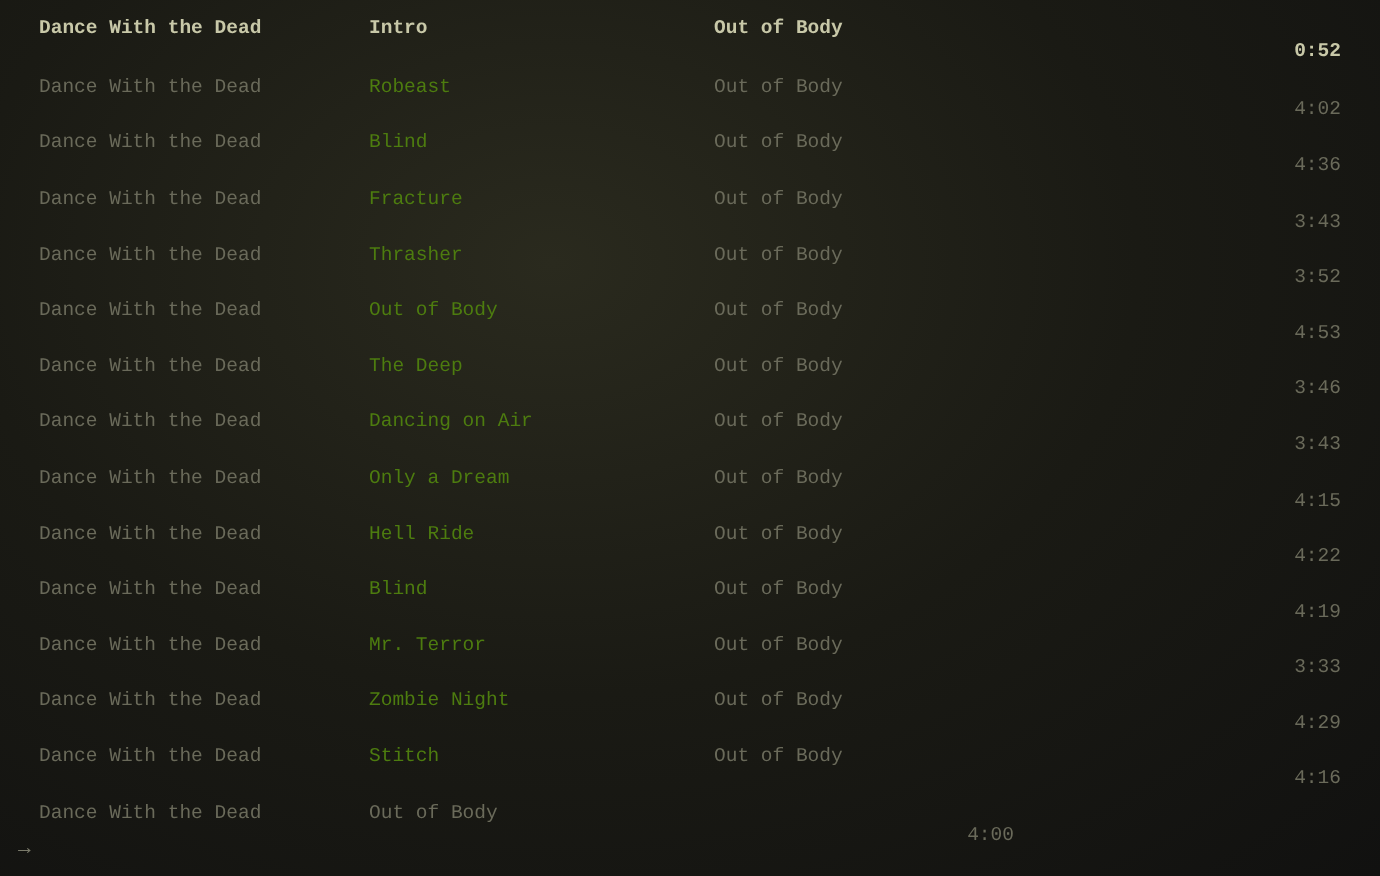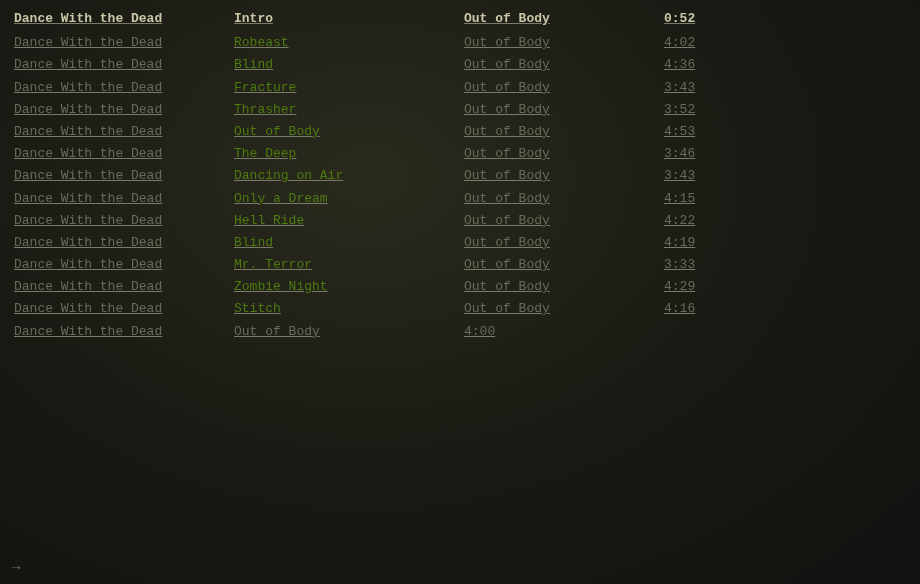--- a/index.html
+++ b/index.html
@@ -14,23 +14,22 @@
       background: #1a1a14;
       background: radial-gradient(ellipse at 40% 30%, #2a2a1e 0%, #1a1a14 50%, #111110 100%);
       font-family: 'Courier New', Courier, monospace;
       font-size: 13px;
       color: #7a7a6a;
       overflow: hidden;
       position: relative;
     }
 
     .track-list {
-      padding: 8px 4px;
+      padding: 8px 16px;
       width: 100%;
-      text-decoration: underline;
     }
 
     .track-row {
       display: grid;
       grid-template-columns: 220px 230px 200px 1fr;
       padding: 2px 10px 2px 10px;
       line-height: 1.4;
     }
 
     .track-row.header {
@@ -61,22 +60,24 @@
     .track-row .col-album {
       color: #6a6a5a;
       white-space: nowrap;
     }
 
     .track-row.header .col-album {
       color: #c8c8a8;
     }
 
     .track-row .col-duration {
+      text-align: right;
       color: #6a6a5a;
       white-space: nowrap;
+      margin-top: 15px;
     }
 
     .track-row.header .col-duration {
       color: #c8c8a8;
     }
 
     .bottom-arrow {
       position: absolute;
       bottom: 10px;
       left: 12px;

